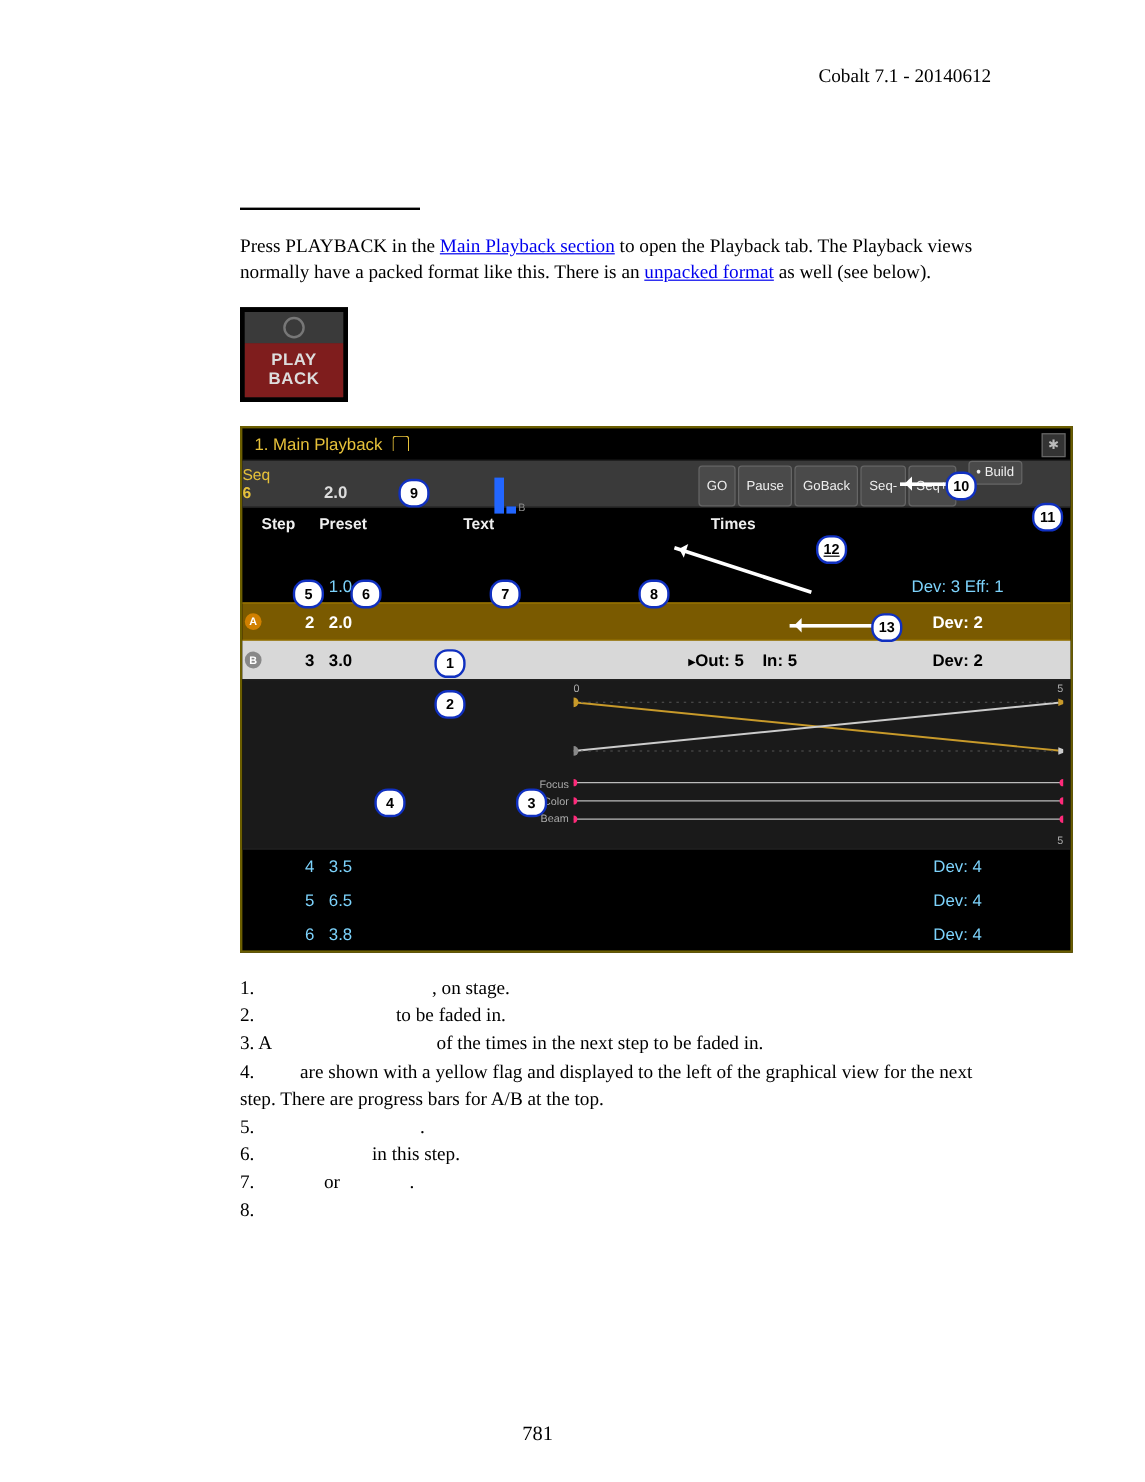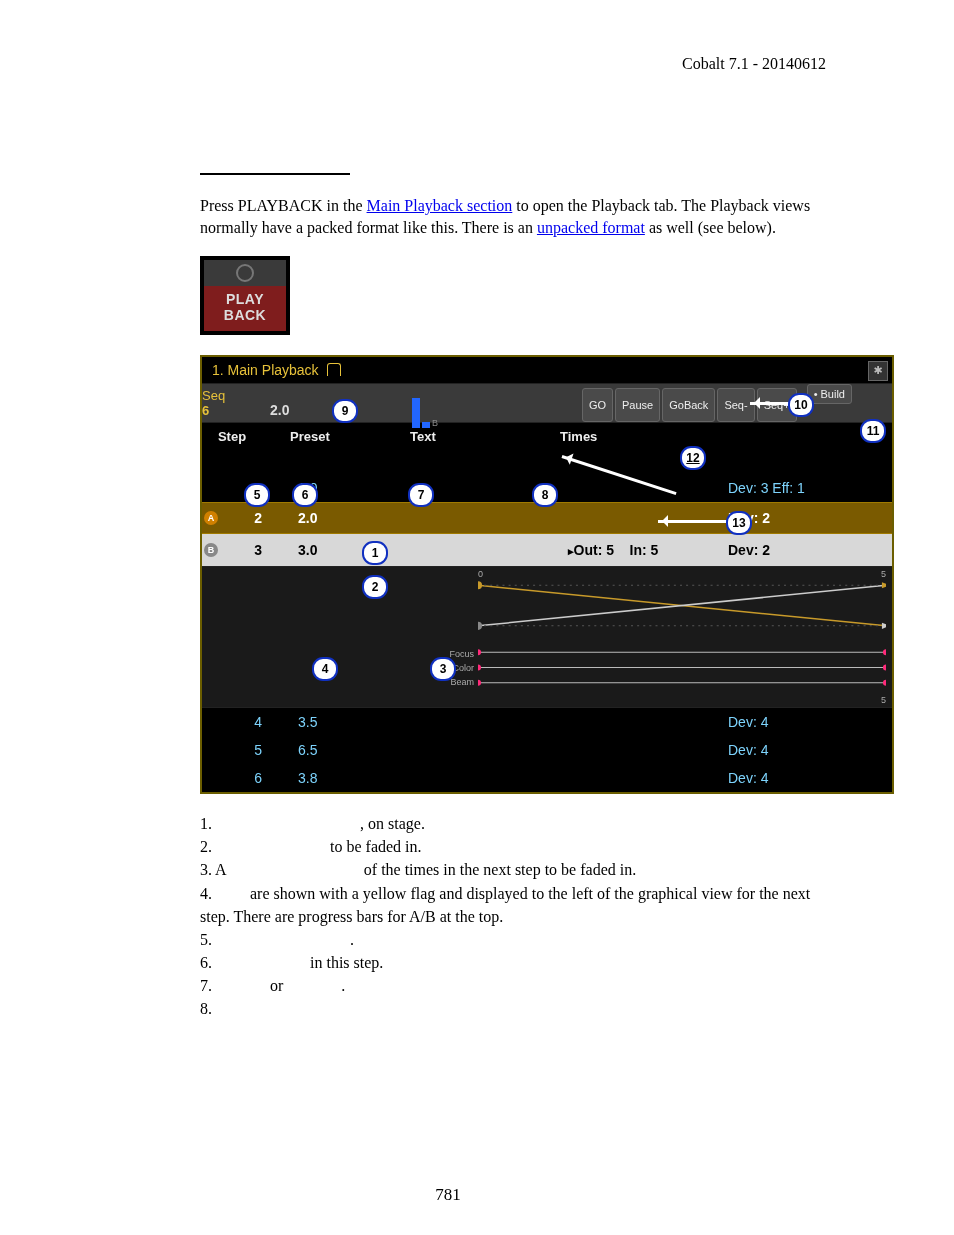--- a/index.html
+++ b/index.html
@@ -153,24 +153,24 @@
   }
 
   .cols-head {
     display: flex;
     padding: 6px 0;
     font-size: 13px;
     color: #eee;
     font-weight: bold;
   }
   .c-step  { width: 60px; text-align: center; }
-  .c-preset{ width: 120px; text-align: left; padding-left: 4px; margin-left: 24px; }
+  .c-preset{ width: 120px; text-align: left; padding-left: 4px; }
   .c-text  { width: 150px; text-align: left; }
-  .c-times { width: 150px; }
-  .c-dev   { flex: 1; text-align: left; padding-left: 10px; }
+  .c-times { width: 150px; text-align: center; }
+  .c-dev   { flex: 1; text-align: center; padding-left: 10px; }
 
   .row {
     display: flex;
     align-items: center;
     font-size: 14px;
     height: 28px;
     color: #7dd3fc;
   }
   .row .c-step  { text-align: right; padding-right: 8px; }
   .row.hiA { background: #7a5a00; color: #fff; font-weight: bold; border-top: 1px solid #a07a00; border-bottom: 1px solid #a07a00; height: 30px; }

